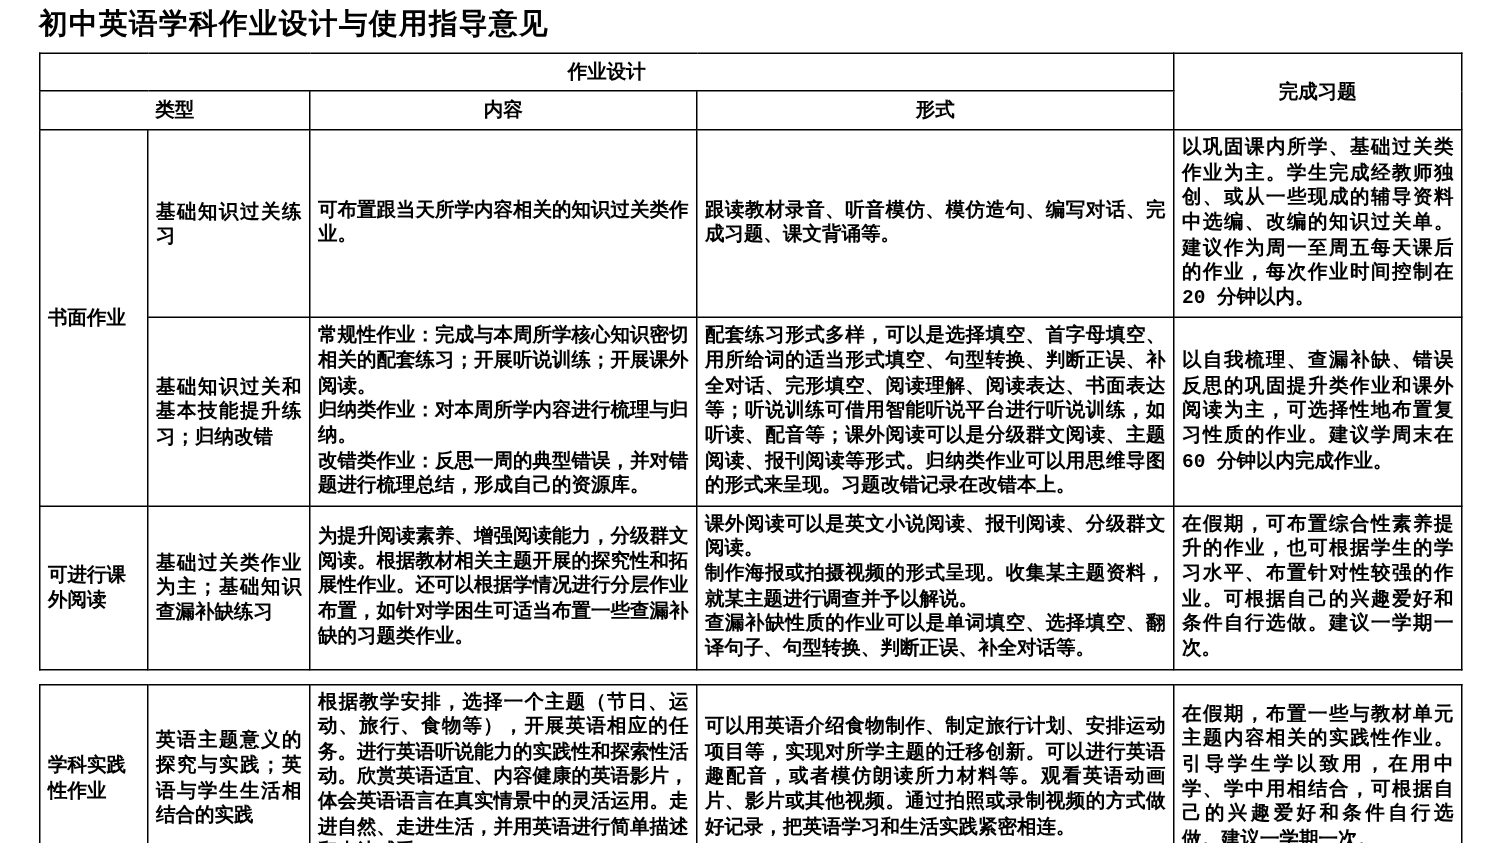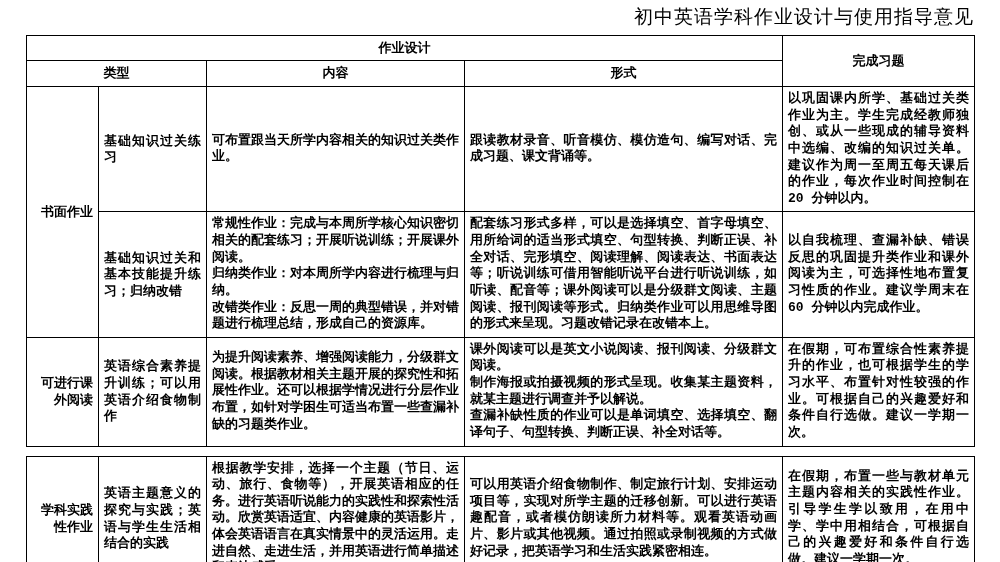--- a/index.html
+++ b/index.html
@@ -15,23 +15,23 @@
     overflow: hidden;
   }
   .page {
     position: relative;
     width: 1000px;
     height: 562px;
     box-sizing: border-box;
     padding: 0 26px;
   }
   .doc-title {
-    text-align: right;
+    text-align: left;
     font-size: 19px;
-    font-weight: normal;
+    font-weight: bold;
     letter-spacing: 1px;
     padding-top: 6px;
     padding-bottom: 6px;
     line-height: 1.2;
   }
   table.main {
     border-collapse: collapse;
     width: 948px;
     table-layout: fixed;
     margin: 0;
@@ -50,21 +50,21 @@
     font-size: 14px;
     font-weight: bold;
     padding: 3px 4px;
   }
   .cell-just {
     text-align: justify;
     text-justify: inter-ideograph;
     font-family: Liberation Mono, monospace;
   }
   .cat {
-    text-align: right;
+    text-align: left;
     font-size: 13.5px;
     margin-left: 27px;
   }
   .type-cell {
     text-align: justify;
     text-justify: inter-ideograph;
     font-size: 13px;
   }
   .tbl-gap {
     height: 9px;
@@ -108,21 +108,21 @@
         <td class="type-cell">基础知识过关和基本技能提升练习；归纳改错</td>
         <td class="cell-just" style="white-space:pre-line">常规性作业：完成与本周所学核心知识密切相关的配套练习；开展听说训练；开展课外阅读。
 归纳类作业：对本周所学内容进行梳理与归纳。
 改错类作业：反思一周的典型错误，并对错题进行梳理总结，形成自己的资源库。</td>
         <td class="cell-just">配套练习形式多样，可以是选择填空、首字母填空、用所给词的适当形式填空、句型转换、判断正误、补全对话、完形填空、阅读理解、阅读表达、书面表达等；听说训练可借用智能听说平台进行听说训练，如听读、配音等；课外阅读可以是分级群文阅读、主题阅读、报刊阅读等形式。归纳类作业可以用思维导图的形式来呈现。习题改错记录在改错本上。</td>
         <td class="cell-just">以自我梳理、查漏补缺、错误反思的巩固提升类作业和课外阅读为主，可选择性地布置复习性质的作业。建议学周末在 60 分钟以内完成作业。</td>
       </tr>
 
       <tr>
         <td class="cat">可进行课外阅读</td>
-        <td class="type-cell">英语综合素养提升训练；可以用英语介绍食物制作</td>
+        <td class="type-cell">基础过关类作业为主；基础知识查漏补缺练习</td>
         <td class="cell-just">为提升阅读素养、增强阅读能力，分级群文阅读。根据教材相关主题开展的探究性和拓展性作业。还可以根据学情况进行分层作业布置，如针对学困生可适当布置一些查漏补缺的习题类作业。</td>
         <td class="cell-just" style="white-space:pre-line">课外阅读可以是英文小说阅读、报刊阅读、分级群文阅读。
 制作海报或拍摄视频的形式呈现。收集某主题资料，就某主题进行调查并予以解说。
 查漏补缺性质的作业可以是单词填空、选择填空、翻译句子、句型转换、判断正误、补全对话等。</td>
         <td class="cell-just">在假期，可布置综合性素养提升的作业，也可根据学生的学习水平、布置针对性较强的作业。可根据自己的兴趣爱好和条件自行选做。建议一学期一次。</td>
       </tr>
     </tbody>
   </table>
 
   <div class="tbl-gap"></div>

